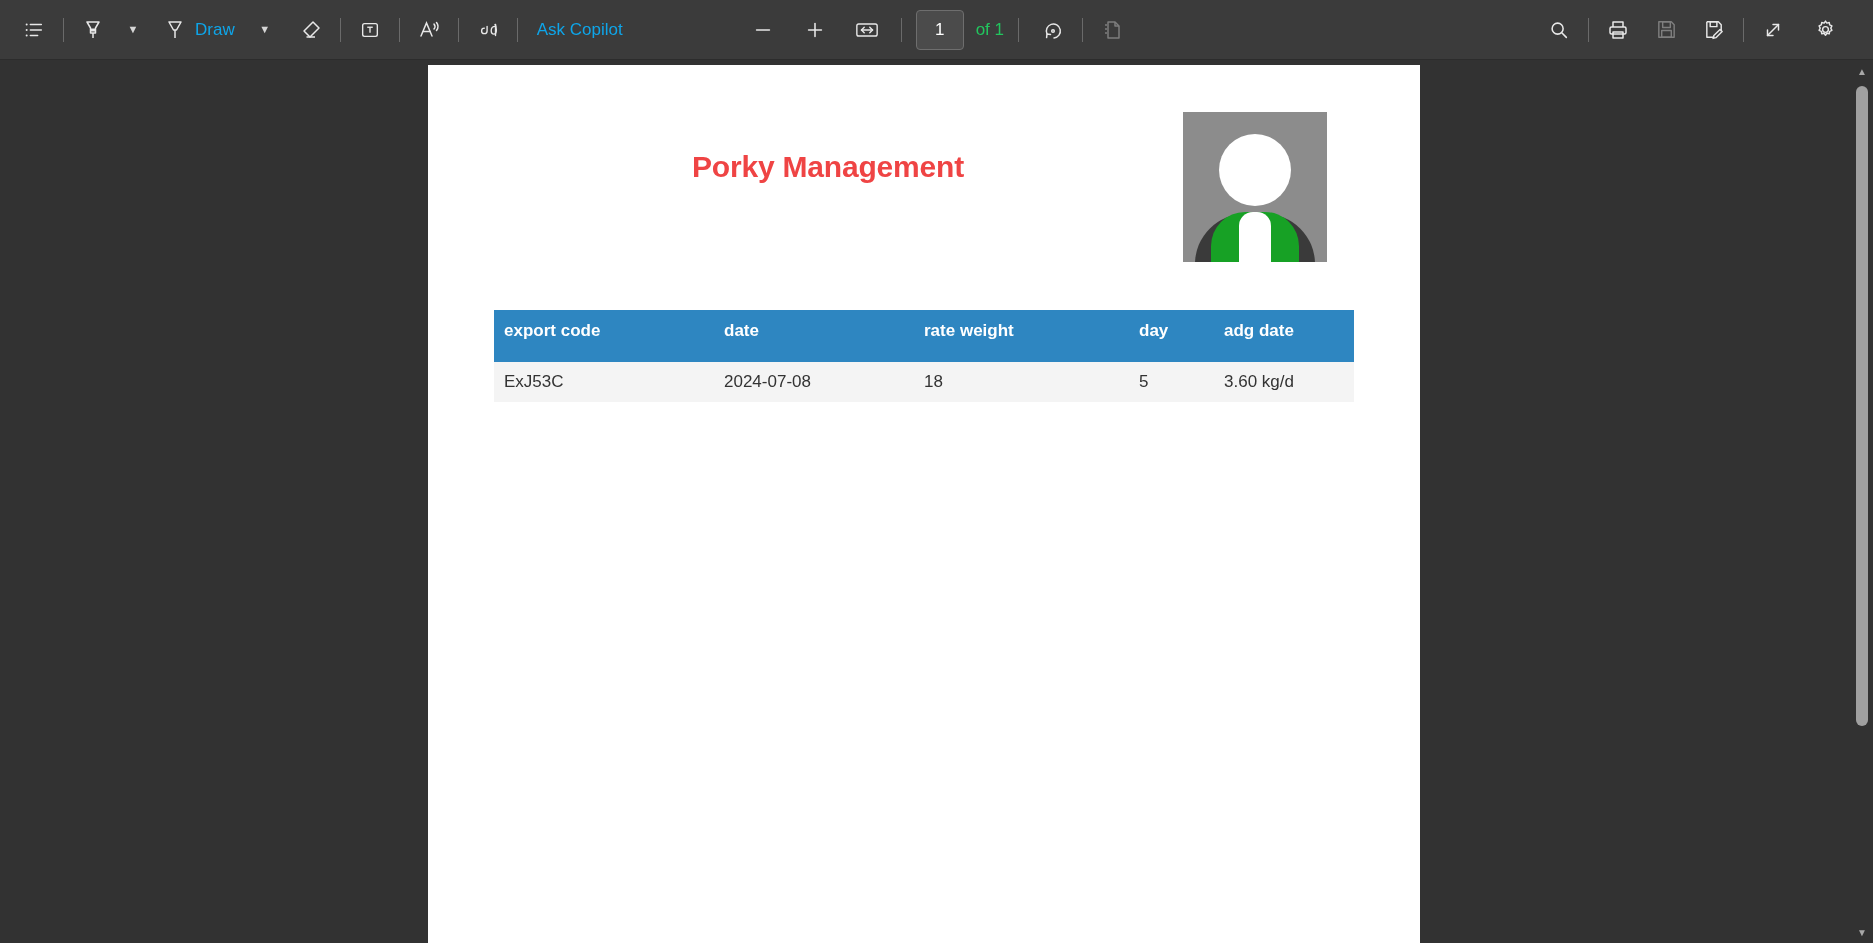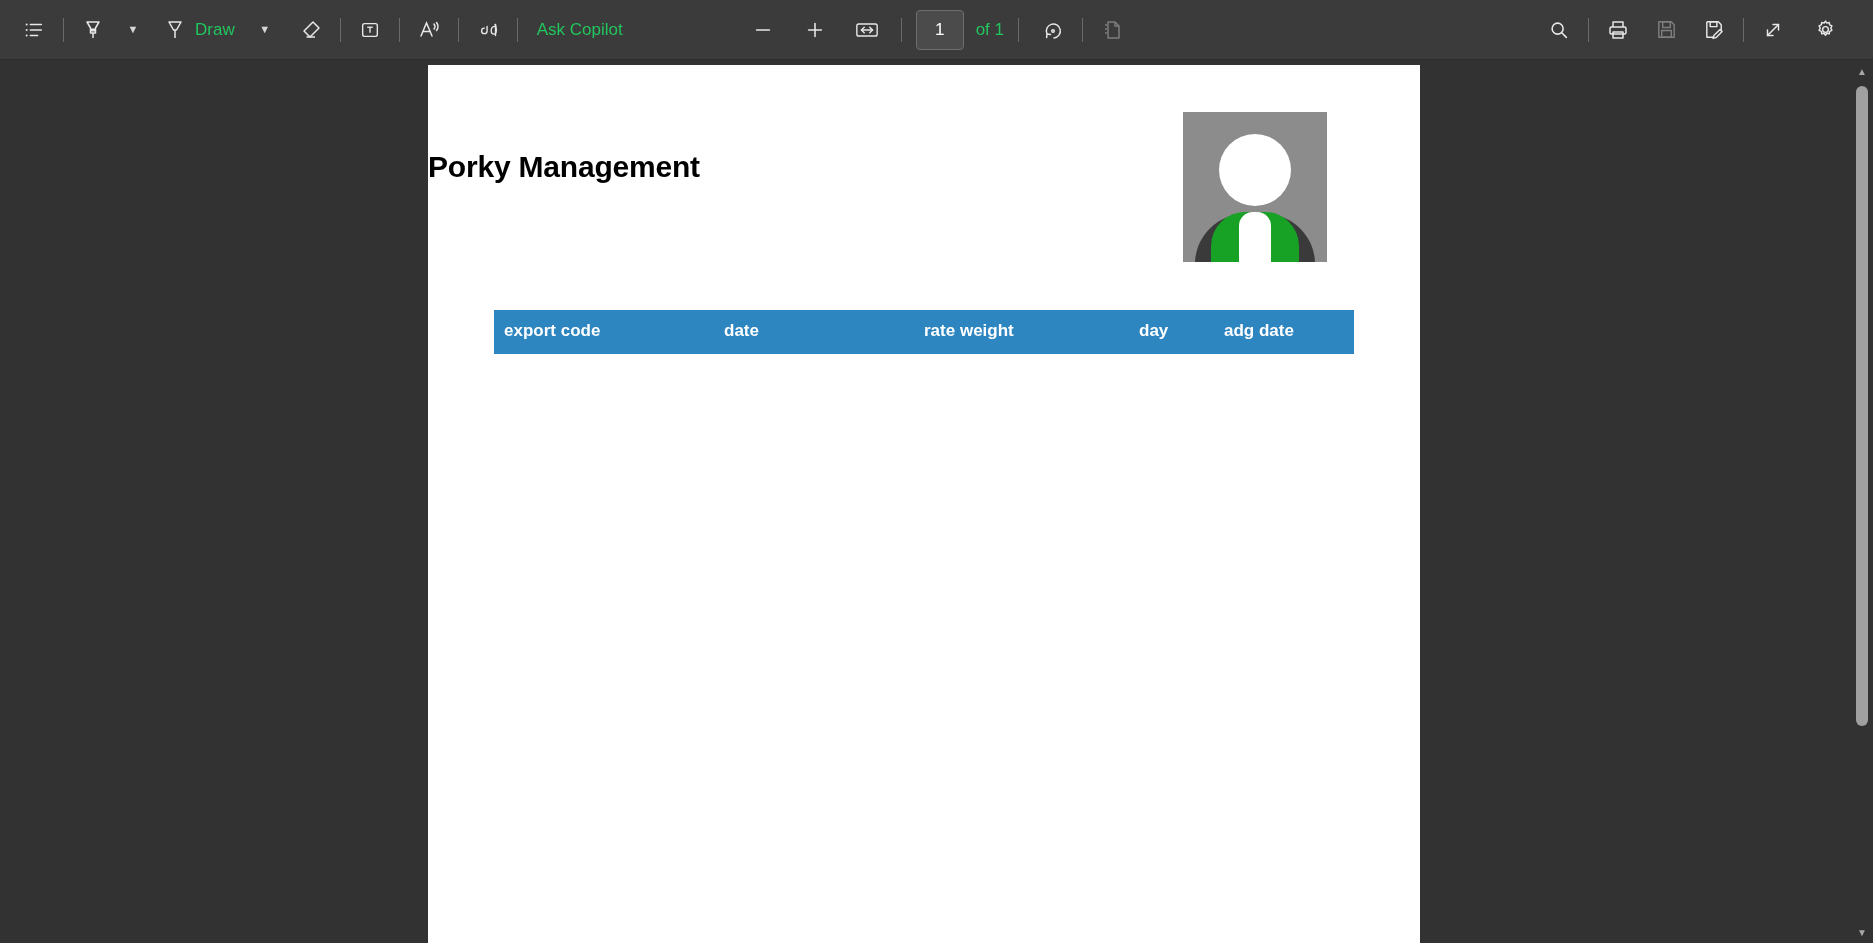--- a/index.html
+++ b/index.html
@@ -29,21 +29,21 @@
     display: flex;
     align-items: center;
     justify-content: center;
     border-radius: 4px;
     cursor: pointer;
     color: #e8e8e8;
     padding: 0 6px;
   }
   .tb-btn.dim { color: #7e7e7e; }
   .tb-btn.wide { padding: 0 10px; gap: 8px; }
-  .tb-label { font-size: 17px; color: #22c55e; white-space: nowrap; }
+  .tb-label { font-size: 17px; color: #0ea5e9; white-space: nowrap; }
   .tb-sep {
     width: 1px;
     height: 24px;
     background: #6a6a6a;
     margin: 0 9px;
   }
   .chev { font-size: 11px; color: #d6d6d6; line-height: 1; }
   .pagebox {
     width: 48px;
     height: 40px;
@@ -80,23 +80,24 @@
   
   .doc-head {
     position: relative;
     height: 200px;
   }
   .doc-title {
     position: absolute;
     top: 85px;
     left: 0;
     width: 800px;
+    text-align: center;
     font-size: 30px;
     font-weight: bold;
-    color: #000000;
+    color: #ef4444;
     letter-spacing: -0.2px;
   }
   .avatar {
     position: absolute;
     top: 47px;
     left: 755px;
     width: 144px;
     height: 150px;
     background: #8c8c8c;
     overflow: hidden;
@@ -145,21 +146,21 @@
     width: 860px;
     font-size: 17px;
     color: #2b2b2b;
     table-layout: fixed;
   }
   table.data thead th {
     background: #2e86c1;
     color: #ffffff;
     font-weight: bold;
     text-align: left;
-    padding: 11px 0 13px 10px;
+    padding: 11px 0 21px 10px;
     font-size: 17px;
   }
   table.data tbody td {
     padding: 10px 0 10px 10px;
     text-align: left;
     color: #333333;
   }
   table.data tbody tr:nth-child(odd) { background: #f4f4f4; }
   table.data tbody tr:nth-child(even) { background: #ffffff; }
   .c0 { width: 220px; }
@@ -421,20 +422,27 @@
       <thead>
         <tr>
           <th>export code</th>
           <th>date</th>
           <th>rate weight</th>
           <th>day</th>
           <th>adg date</th>
         </tr>
       </thead>
       <tbody>
+        <tr>
+          <td>ExJ53C</td>
+          <td>2024-07-08</td>
+          <td>18</td>
+          <td>5</td>
+          <td>3.60 kg/d</td>
+        </tr>
       </tbody>
     </table>
 
   </div>
 </div>
 
 <div id="scrollbar">
   <div class="sb-arrow sb-up">▲</div>
   <div class="sb-thumb"></div>
   <div class="sb-arrow sb-down">▼</div>

